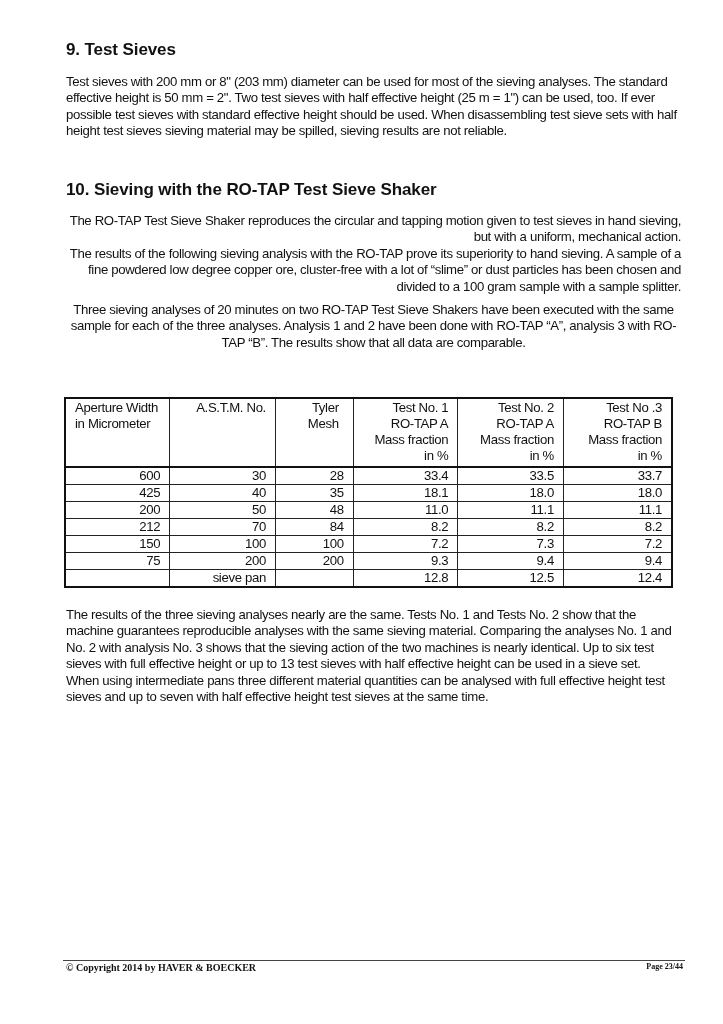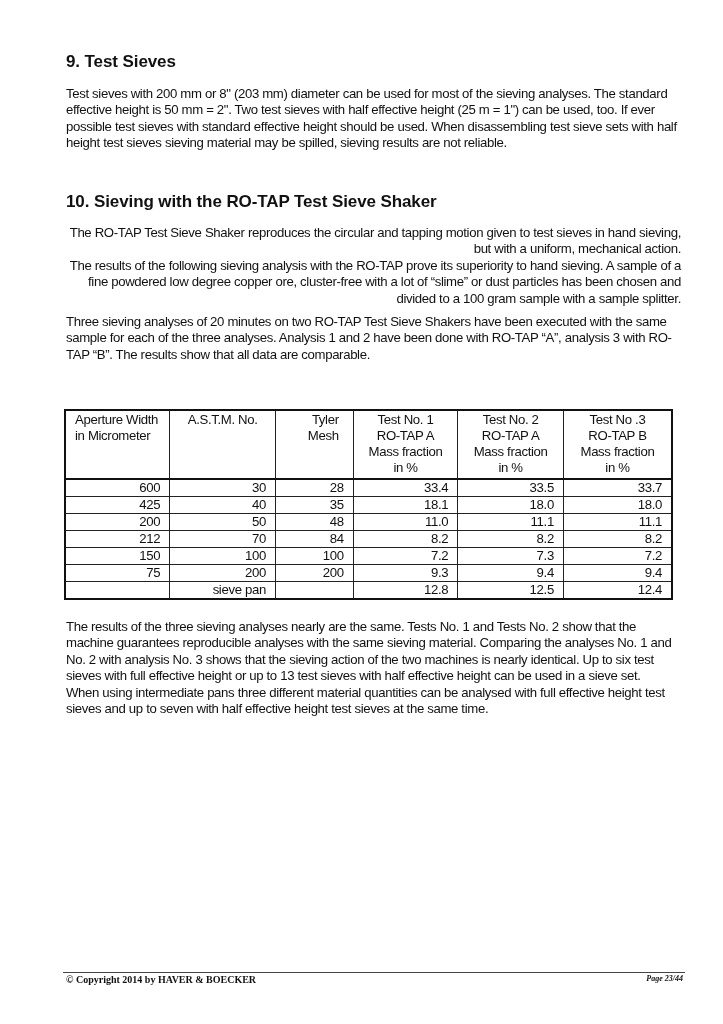--- a/index.html
+++ b/index.html
@@ -1,47 +1,47 @@
 <!DOCTYPE html>
 <html><head>
 <meta charset="utf-8">
 <style>
   html, body { margin: 0; padding: 0; background: #ffffff; }
   body { width: 723px; height: 1024px; position: relative; overflow: hidden;
          font-family: "Liberation Sans", sans-serif; color: #111; }
-  .page { position: absolute; left: 0; top: 16px; width: 723px; height: 728px; }
+  .page { position: absolute; left: 0; top: 4px; width: 723px; height: 728px; }
   h2 { position: absolute; margin: 0; font-weight: bold; font-size: 17px; left: 66px; letter-spacing: -0.1px; }
   .para { position: absolute; left: 66px; width: 615px; margin: 0; font-size: 13.2px; line-height: 16.4px; letter-spacing: -0.35px; }
   table.sieve { position: absolute; left: 64px; top: 393px; width: 609px; border-collapse: collapse;
                 border: 2px solid #111; font-size: 13.2px; letter-spacing: -0.35px; }
   table.sieve th, table.sieve td { border: 1px solid #222; padding: 0 9px; }
   table.sieve th { font-weight: normal; vertical-align: top; height: 66px; line-height: 16px; padding-top: 1px; }
   table.sieve thead tr { border-bottom: 2px solid #111; }
   table.sieve td { text-align: right; height: 16px; line-height: 16px; }
   th.left { text-align: left; }
-  th.center { text-align: center; }
+  th.center { text-align: right; }
   td.center { text-align: right; }
   .footer-line { position: absolute; left: 63px; top: 956px; width: 622px; height: 1px; background: #444; }
   .footer-left { position: absolute; left: 66px; top: 958px; font-family: "Liberation Serif", serif; font-weight: bold; font-size: 10px; }
-  .footer-right { position: absolute; right: 40px; top: 958px; font-family: "Liberation Serif", serif; font-weight: bold; font-size: 8px; font-style: italic; }
+  .footer-right { position: absolute; right: 40px; top: 958px; font-family: "Liberation Serif", serif; font-weight: bold; font-size: 8px; }
 </style>
 </head>
 <body>
 
 <div class="page">
 
   <h2 style="top:36px;">9. Test Sieves</h2>
   <p class="para" style="top:70px;">Test sieves with 200 mm or 8" (203 mm) diameter can be used for most of the sieving analyses. The standard effective height is 50 mm = 2". Two test sieves with half effective height (25 m = 1") can be used, too. If ever possible test sieves with standard effective height should be used. When disassembling test sieve sets with half height test sieves sieving material may be spilled, sieving results are not reliable.</p>
 
   <h2 style="top:176px;">10. Sieving with the RO-TAP Test Sieve Shaker</h2>
   <div class="para" style="top:209px;text-align:right;">
     <div>The RO-TAP Test Sieve Shaker reproduces the circular and tapping motion given to test sieves in hand sieving, but with a uniform, mechanical action.</div>
     <div>The results of the following sieving analysis with the RO-TAP prove its superiority to hand sieving. A sample of a fine powdered low degree copper ore, cluster-free with a lot of “slime” or dust particles has been chosen and divided to a 100 gram sample with a sample splitter.</div>
   </div>
-  <p class="para" style="top:298px;">Three sieving analyses of 20 minutes on two RO-TAP Test Sieve Shakers have been executed with the same sample for each of the three analyses. Analysis 1 and 2 have been done with RO-TAP “A”, analysis 3 with RO-TAP “B”. The results show that all data are comparable.</p>
+  <p class="para" style="top:298px;text-align:center;">Three sieving analyses of 20 minutes on two RO-TAP Test Sieve Shakers have been executed with the same sample for each of the three analyses. Analysis 1 and 2 have been done with RO-TAP “A”, analysis 3 with RO-TAP “B”. The results show that all data are comparable.</p>
 
   <table class="sieve">
     <colgroup>
       <col style="width:105px">
         <col style="width:106px">
         <col style="width:78px">
       <col style="width:105px">
         <col style="width:106px">
         <col style="width:109px">
     </colgroup>

